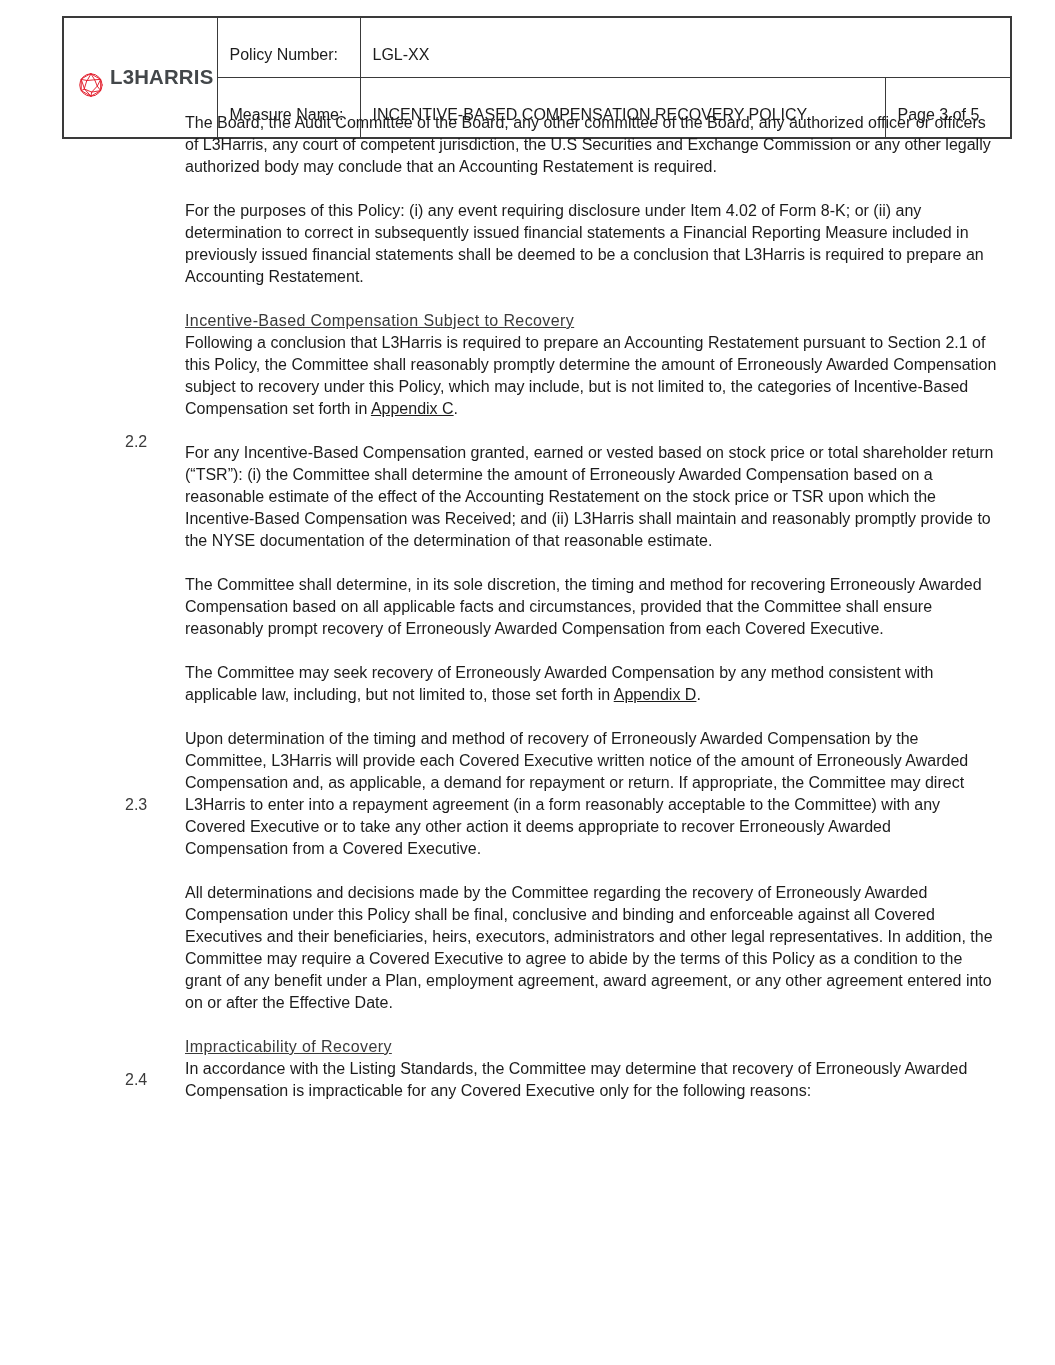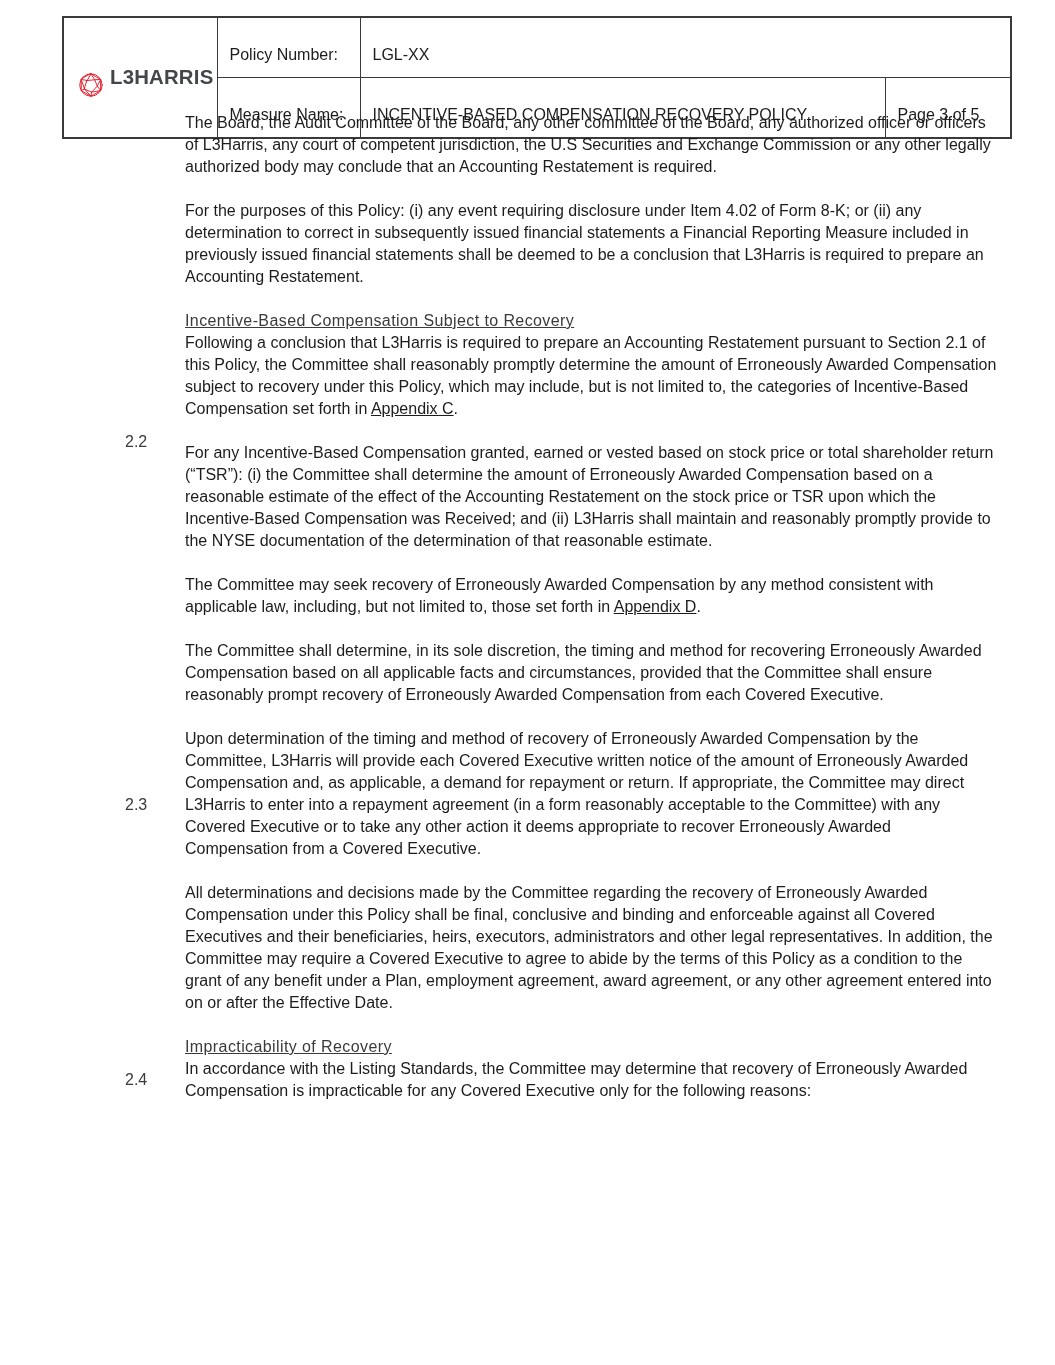--- a/index.html
+++ b/index.html
@@ -139,22 +139,22 @@
         <div class="sec-num">2.2</div>
         <div class="sec-body">
           <div class="sec-title">Incentive-Based Compensation Subject to Recovery</div>
           <div class="para"><span>Following a conclusion that L3Harris is required to prepare an Accounting Restatement pursuant to Section 2.1 of this Policy, the Committee shall reasonably promptly determine the amount of Erroneously Awarded Compensation subject to recovery under this Policy, which may include, but is not limited to, the categories of Incentive-Based Compensation set forth in </span><span class="u">Appendix C</span><span>.</span></div>
           <div class="para"><span>For any Incentive-Based Compensation granted, earned or vested based on stock price or total shareholder return (“TSR”): (i) the Committee shall determine the amount of Erroneously Awarded Compensation based on a reasonable estimate of the effect of the Accounting Restatement on the stock price or TSR upon which the Incentive-Based Compensation was Received; and (ii) L3Harris shall maintain and reasonably promptly provide to the NYSE documentation of the determination of that reasonable estimate.</span></div>
         </div>
       </div>
       <div class="section">
         <div class="sec-num">2.3</div>
         <div class="sec-body">
+          <div class="para"><span>The Committee shall determine, in its sole discretion, the timing and method for recovering Erroneously Awarded Compensation based on all applicable facts and circumstances, provided that the Committee shall ensure reasonably prompt recovery of Erroneously Awarded Compensation from each Covered Executive.</span></div>
           <div class="para"><span>The Committee may seek recovery of Erroneously Awarded Compensation by any method consistent with applicable law, including, but not limited to, those set forth in </span><span class="u">Appendix D</span><span>.</span></div>
-          <div class="para"><span>The Committee shall determine, in its sole discretion, the timing and method for recovering Erroneously Awarded Compensation based on all applicable facts and circumstances, provided that the Committee shall ensure reasonably prompt recovery of Erroneously Awarded Compensation from each Covered Executive.</span></div>
           <div class="para"><span>Upon determination of the timing and method of recovery of Erroneously Awarded Compensation by the Committee, L3Harris will provide each Covered Executive written notice of the amount of Erroneously Awarded Compensation and, as applicable, a demand for repayment or return. If appropriate, the Committee may direct L3Harris to enter into a repayment agreement (in a form reasonably acceptable to the Committee) with any Covered Executive or to take any other action it deems appropriate to recover Erroneously Awarded Compensation from a Covered Executive.</span></div>
           <div class="para"><span>All determinations and decisions made by the Committee regarding the recovery of Erroneously Awarded Compensation under this Policy shall be final, conclusive and binding and enforceable against all Covered Executives and their beneficiaries, heirs, executors, administrators and other legal representatives. In addition, the Committee may require a Covered Executive to agree to abide by the terms of this Policy as a condition to the grant of any benefit under a Plan, employment agreement, award agreement, or any other agreement entered into on or after the Effective Date.</span></div>
         </div>
       </div>
       <div class="section">
         <div class="sec-num">2.4</div>
         <div class="sec-body">
           <div class="sec-title">Impracticability of Recovery</div>
           <div class="para"><span>In accordance with the Listing Standards, the Committee may determine that recovery of Erroneously Awarded Compensation is impracticable for any Covered Executive only for the following reasons:</span></div>
         </div>

